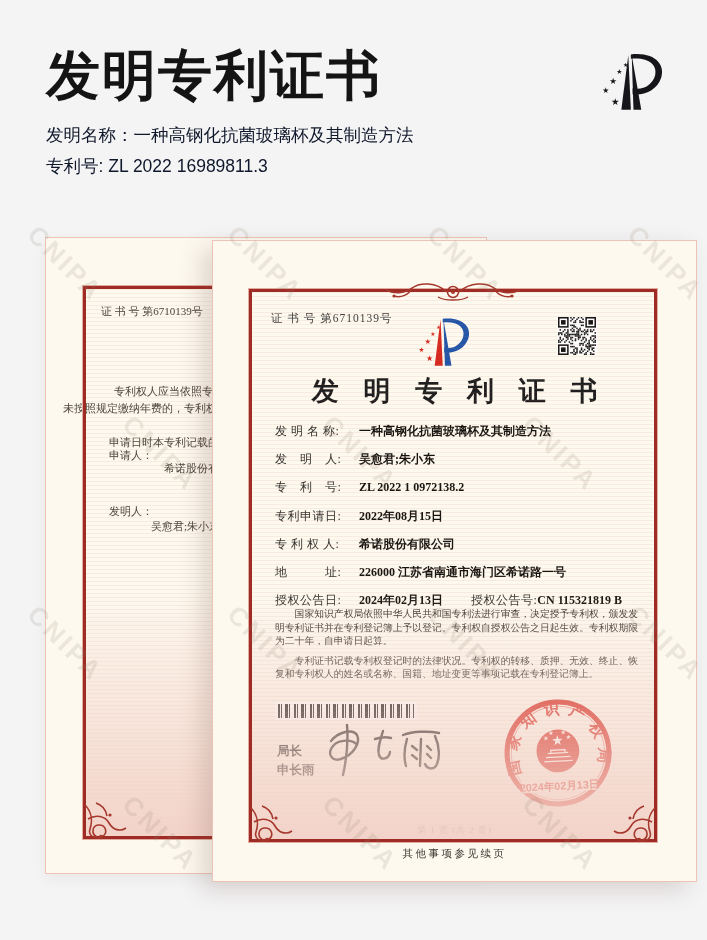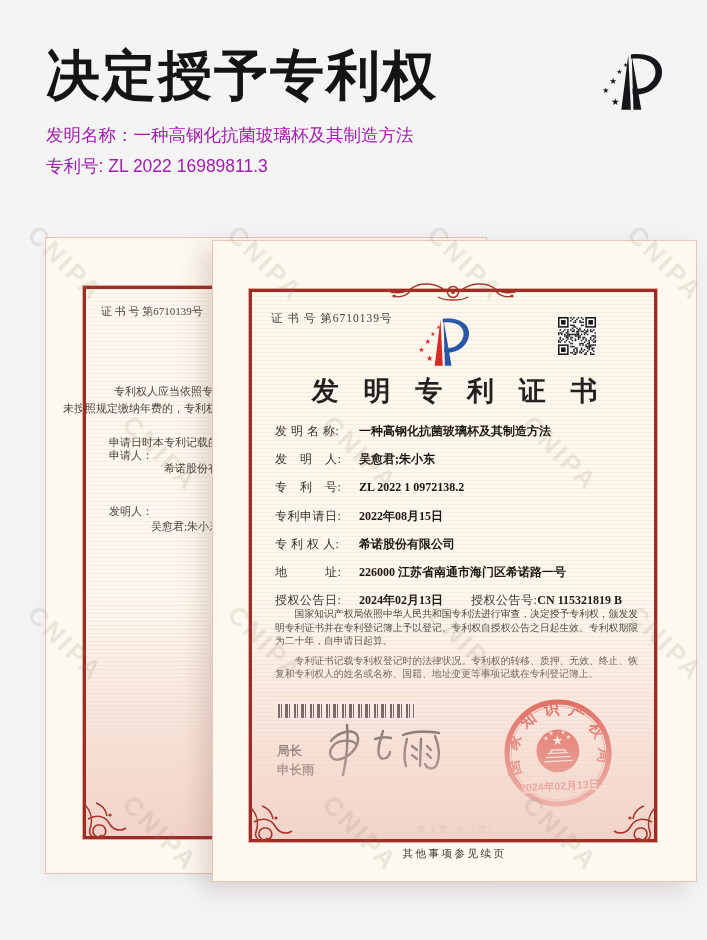--- a/index.html
+++ b/index.html
@@ -7,21 +7,21 @@
     width:707px;height:940px;position:relative;overflow:hidden;
     background:#f4f4f5;
     font-family:"Liberation Sans",sans-serif;
   }
   
   .header{position:absolute;left:46px;top:44px;right:38px;height:160px;}
   .header h1{
     margin:0;font-size:54px;font-weight:900;color:#141414;letter-spacing:2px;
     font-family:"Liberation Sans",sans-serif;line-height:1.15;
   }
-  .header .sub{margin-top:14px;font-size:17.5px;color:#a21caf;line-height:31px;}
+  .header .sub{margin-top:14px;font-size:17.5px;color:#0f172a;line-height:31px;}
   .logo-black{position:absolute;right:0;top:2px;width:78px;height:74px;}
   
   .page{position:absolute;background:#fdf9ef;border:1px solid #eec2b6;}
   .page-back{left:45px;top:237px;width:440px;height:635px;z-index:1;
     box-shadow:0 5px 14px rgba(0,0,0,.05);}
   .page-front{left:212px;top:240px;width:456px;height:640px;z-index:2;
     box-shadow:-10px 8px 22px rgba(110,75,65,.20);padding-left:27px;}
   .frame{position:absolute;border:3px solid #9e2b24;box-shadow:0 0 0 1px #e2aca1;}
   .page-front .frame{left:36px;right:39px;top:48px;bottom:39px;}
   .page-back  .frame{left:37px;right:37px;top:48px;bottom:34px;}
@@ -67,21 +67,21 @@
   
   .wm-layer{position:absolute;inset:0;z-index:30;pointer-events:none;}
   .wm{position:absolute;transform:rotate(45deg);font-weight:700;font-size:26px;
     letter-spacing:3px;color:rgba(141,131,110,.16);font-family:"Liberation Sans",sans-serif;}
   .qr{left:344px;top:76px;width:40px;height:38px;background:#fff;}
 </style>
 </head>
 <body>
 
 <div class="header">
-  <h1>决定授予专利权</h1>
+  <h1>发明专利证书</h1>
   <svg class="logo-black" viewBox="0 0 90 82">
     <polygon points="43,9 35,72 46,72" fill="#16161a"></polygon>
     <polygon points="47,9 49,72 58,72" fill="#16161a"></polygon>
     <path d="M46,8 C74,5 86,20 81,35 C76,50 60,56 48,54 L48,47 C60,50 71,43 74,32 C77,20 66,11 46,13 Z" fill="#16161a"></path>
     <text x="37" y="22" font-size="7" fill="#16161a">★</text>
     <text x="29" y="31" font-size="8" fill="#16161a">★</text>
     <text x="21" y="42" font-size="10" fill="#16161a">★</text>
     <text x="13" y="53" font-size="9" fill="#16161a">★</text>
     <text x="23" y="66" font-size="11" fill="#16161a">★</text>
   </svg>

